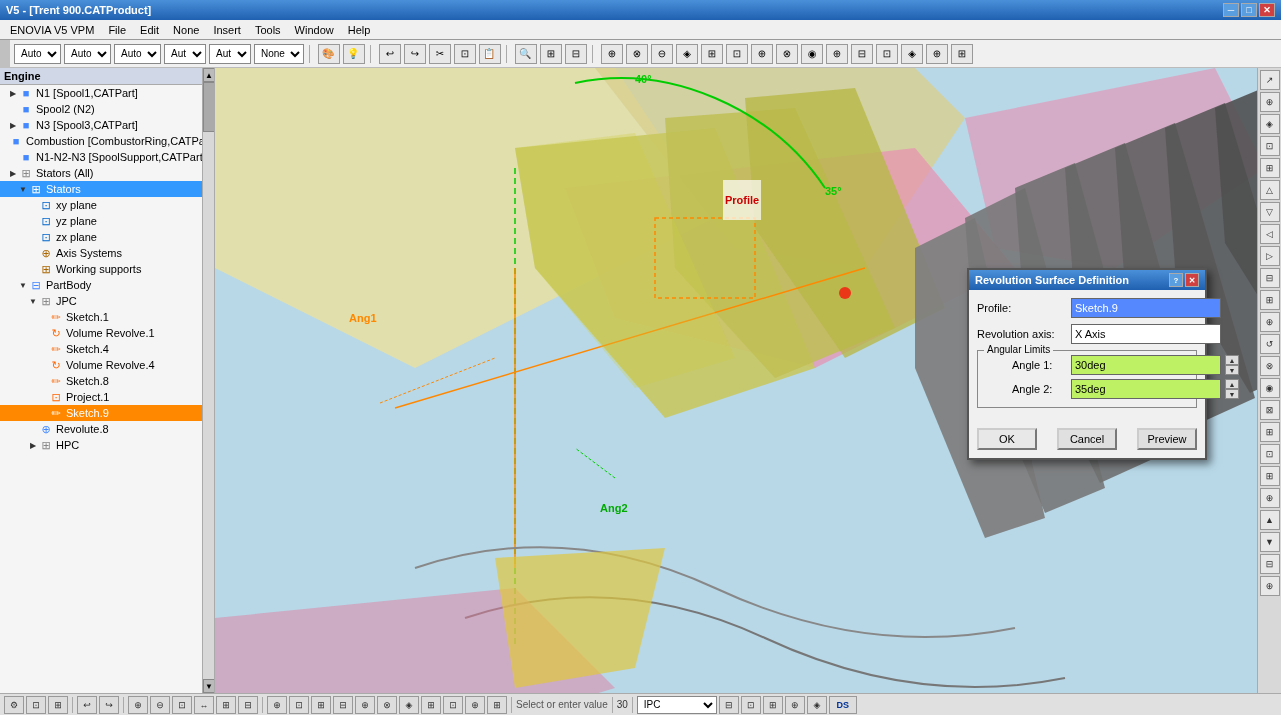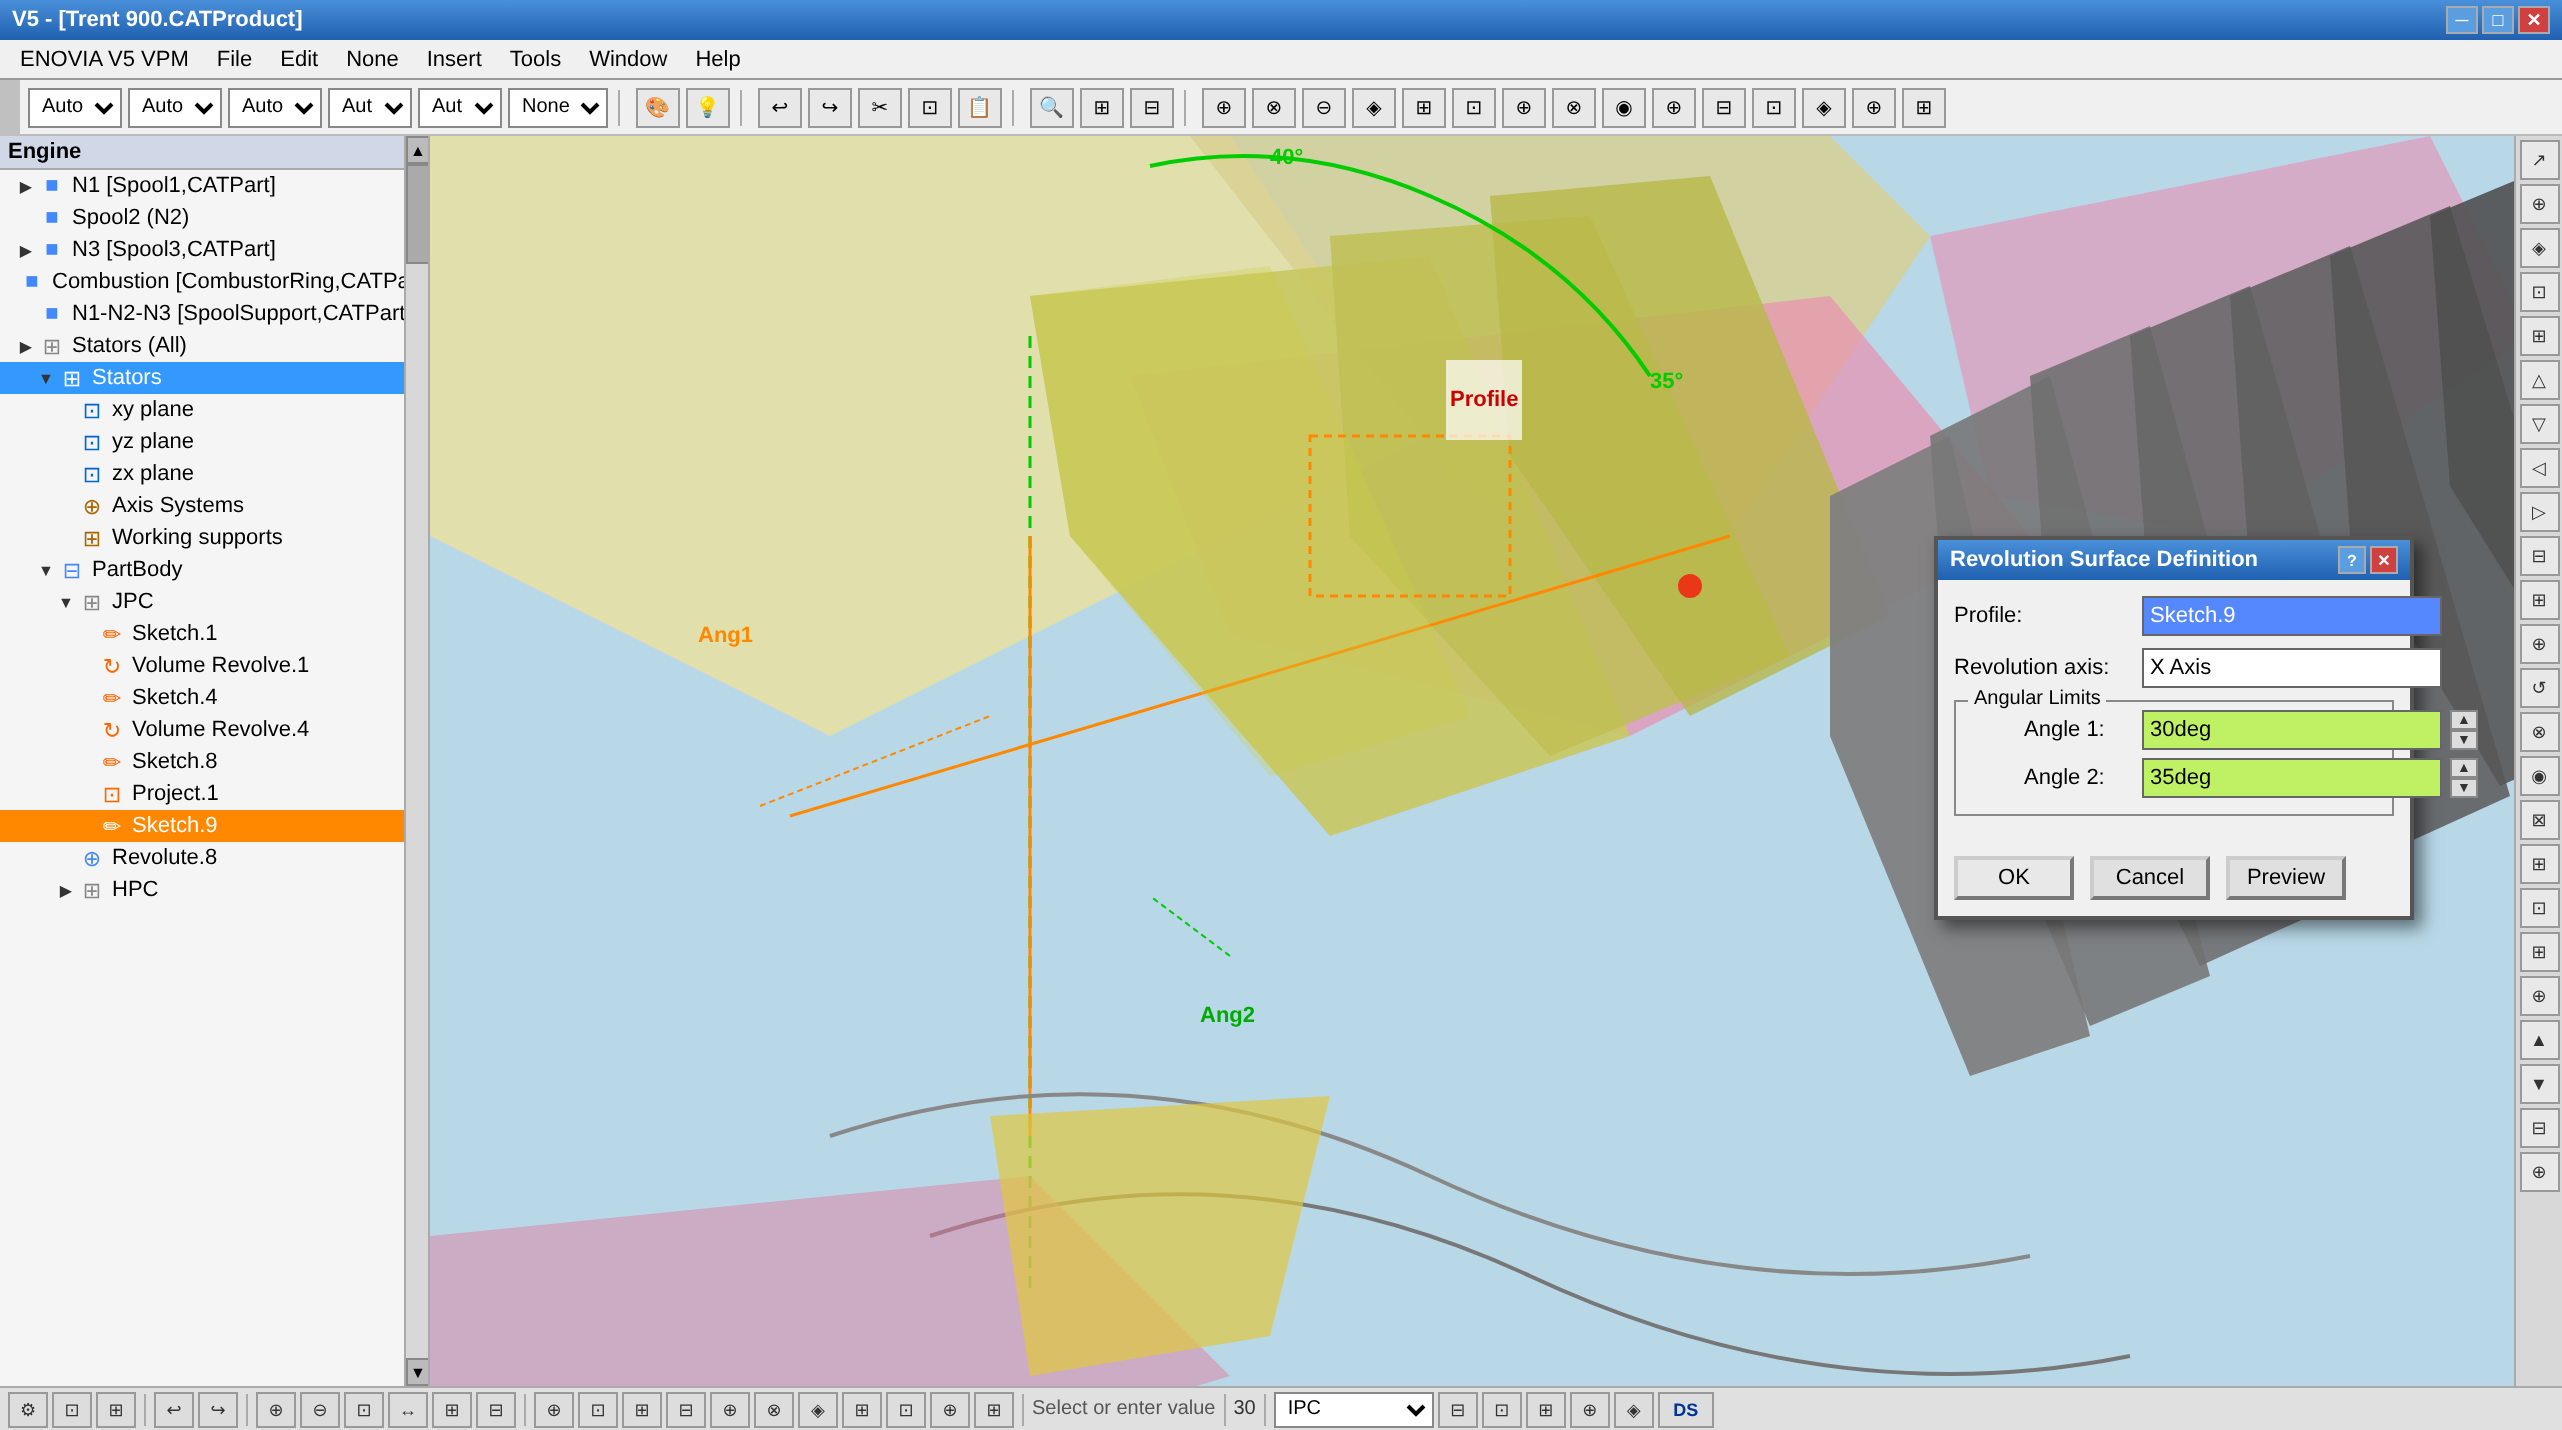--- a/index.html
+++ b/index.html
@@ -274,21 +274,21 @@
       border: 1px solid #888;
       cursor: pointer;
       display: flex;
       align-items: center;
       justify-content: center;
       font-size: 7px;
       color: #333;
     }
     #dialog-footer {
       display: flex;
-      justify-content: flex-start;
+      justify-content: space-between;
       gap: 8px;
       padding: 6px 8px 8px;
     }
     .dialog-action-btn {
       width: 60px;
       height: 22px;
       background: #e0e0e0;
       border: 2px outset #ccc;
       cursor: pointer;
       font-size: 11px;

